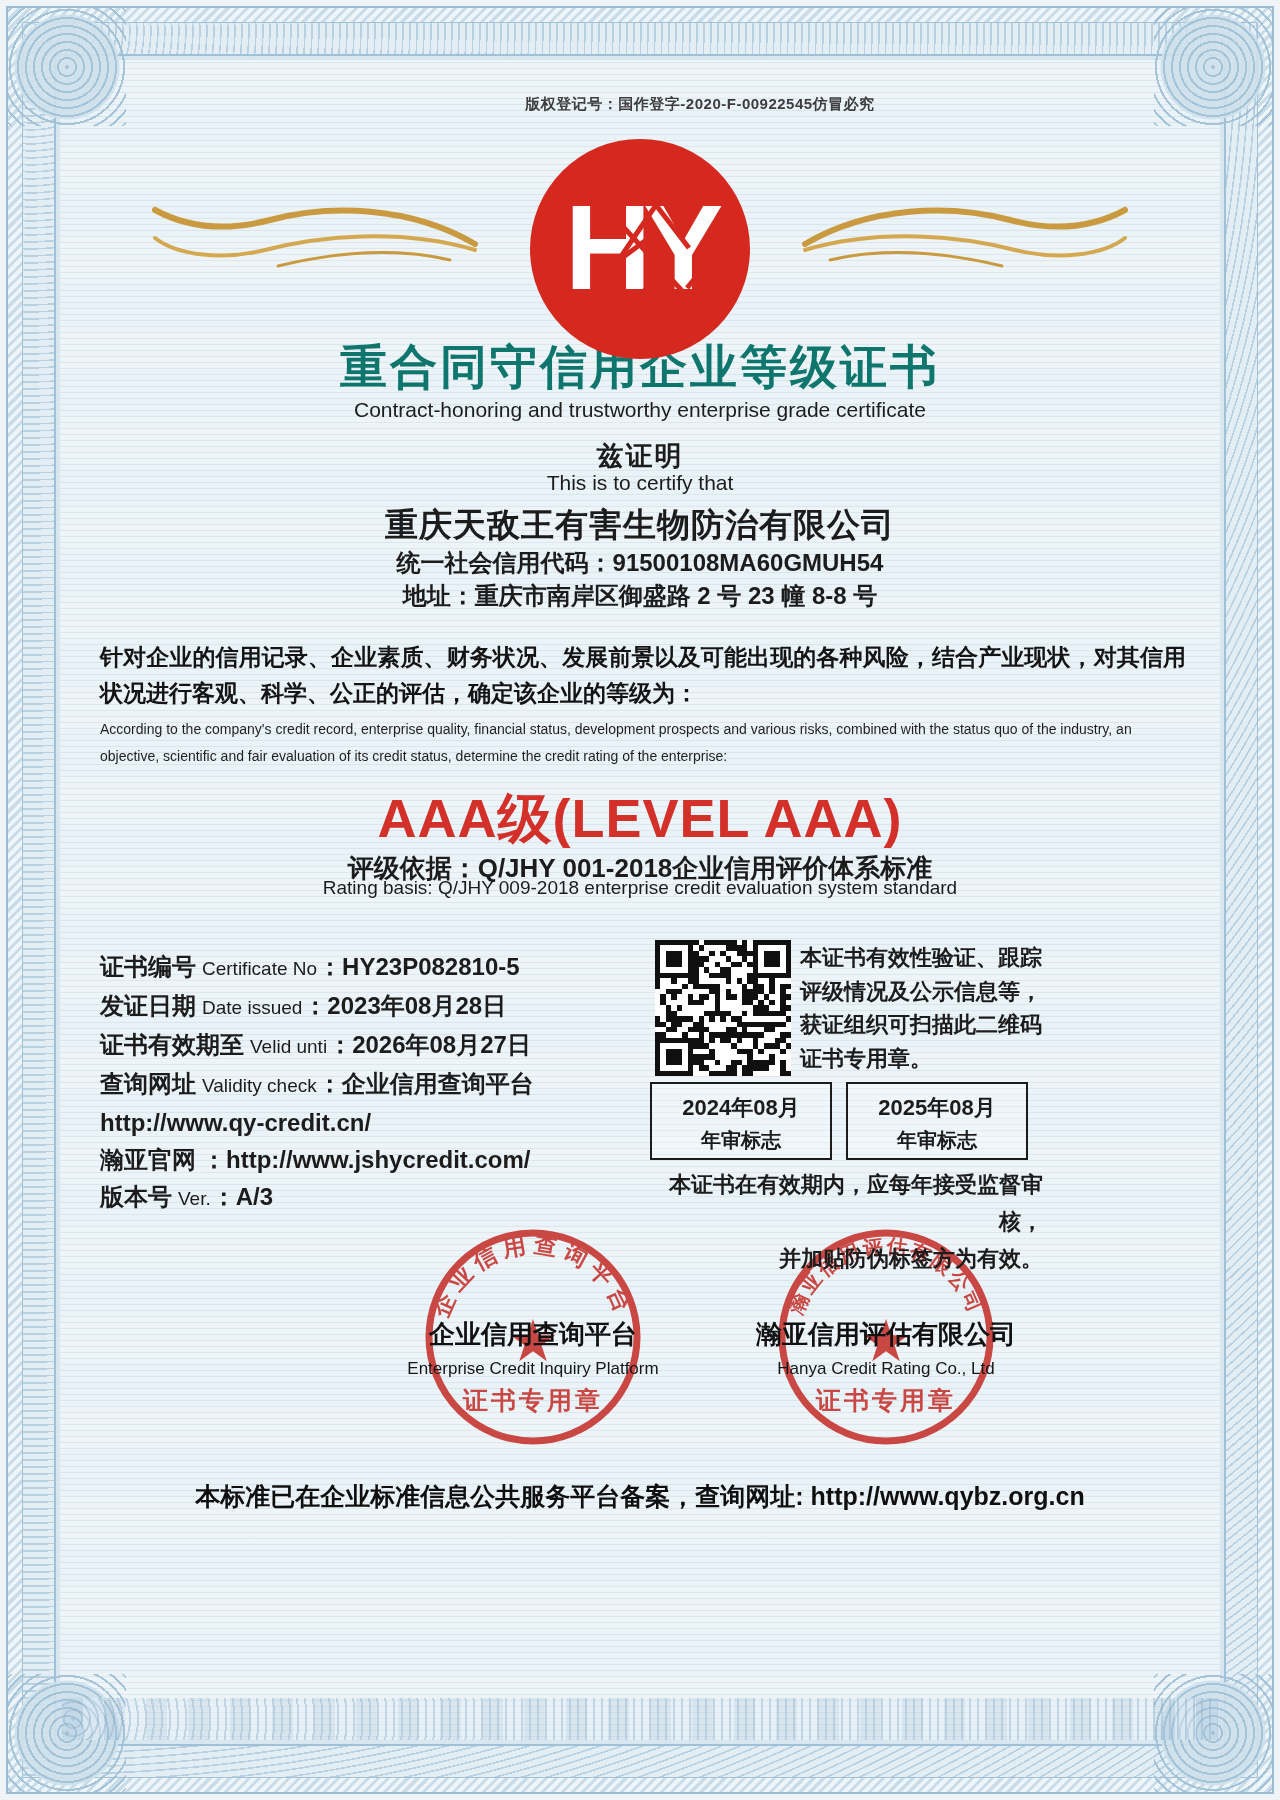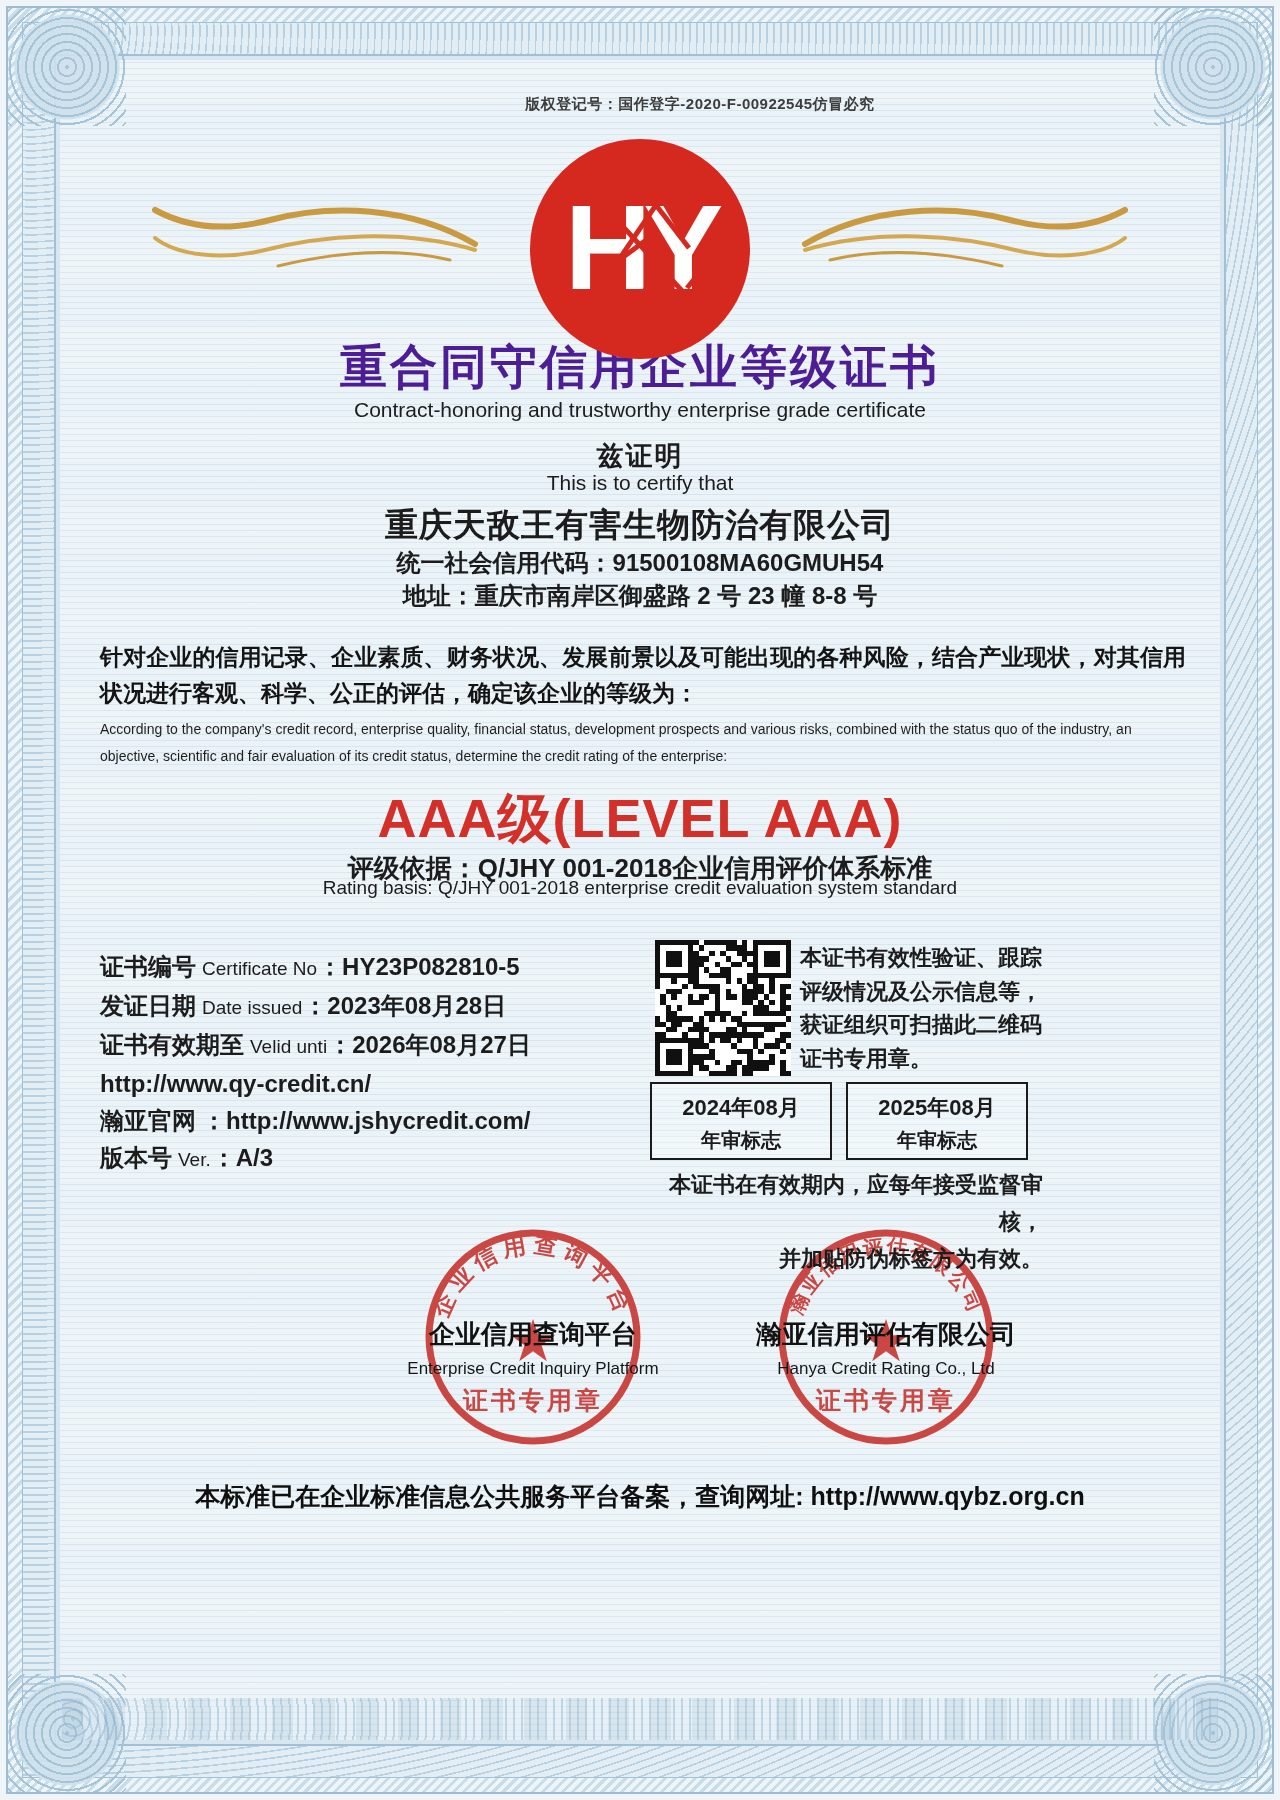--- a/index.html
+++ b/index.html
@@ -40,21 +40,21 @@
       repeating-radial-gradient(circle at 11px 21px,rgba(139,173,199,.55) 0 2px,rgba(0,0,0,0) 2px 8px),
       repeating-linear-gradient(90deg,rgba(160,192,214,.35) 0 21px,rgba(226,239,247,.6) 21px 42px);
   }
   
   .abs{position:absolute;left:0;right:0;text-align:center;z-index:3;}
   .copyright{top:95px;font-size:15px;font-weight:600;color:#3d3d3d;padding-left:120px;letter-spacing:.5px;}
   .logo{position:absolute;left:527px;top:136px;width:226px;height:226px;z-index:4;}
   .flourish{position:absolute;top:196px;width:330px;height:96px;z-index:2;}
   .flourish.left{left:150px;transform:scaleX(-1);}
   .flourish.right{right:150px;}
-  .title-cn{top:336px;font-size:47px;font-weight:700;letter-spacing:3px;color:#4c1d95;}
+  .title-cn{top:336px;font-size:47px;font-weight:700;letter-spacing:3px;color:#0f766e;}
   .title-en{top:398px;font-size:21px;color:#1d1d1d;}
   .certify-cn{top:438px;font-size:27px;font-weight:600;letter-spacing:2px;}
   .certify-en{top:471px;font-size:21px;}
   .company{top:503px;font-size:33px;font-weight:800;letter-spacing:1px;}
   .credit-code{top:547px;font-size:24px;font-weight:600;}
   .address{top:580px;font-size:24px;font-weight:600;}
   .bodyblock{position:absolute;left:100px;width:1086px;top:639px;z-index:3;text-align:left;}
   .body-cn{font-size:23px;font-weight:600;line-height:36px;color:#141414;text-align:justify;}
   .body-en{margin-top:5px;font-size:14px;line-height:27px;color:#1f1f1f;text-align:left;}
   .rating{top:783px;font-size:54px;font-weight:800;color:#d23029;letter-spacing:1px;}
@@ -143,26 +143,27 @@
   <div class="abs company">重庆天敌王有害生物防治有限公司</div>
   <div class="abs credit-code">统一社会信用代码：91500108MA60GMUH54</div>
   <div class="abs address">地址：重庆市南岸区御盛路 2 号 23 幢 8-8 号</div>
 
   <div class="bodyblock">
     <div class="body-cn">针对企业的信用记录、企业素质、财务状况、发展前景以及可能出现的各种风险，结合产业现状，对其信用状况进行客观、科学、公正的评估，确定该企业的等级为：</div>
     <div class="body-en">According to the company's credit record, enterprise quality, financial status, development prospects and various risks, combined with the status quo of the industry, an objective, scientific and fair evaluation of its credit status, determine the credit rating of the enterprise:</div>
   </div>
   <div class="abs rating">AAA级(LEVEL AAA)</div>
   <div class="abs basis-cn">评级依据：Q/JHY 001-2018企业信用评价体系标准</div>
-  <div class="abs basis-en">Rating basis: Q/JHY 001-2018 enterprise credit evaluation system standard</div>
+  <div class="abs basis-en">Rating basis: Q/JHY 009-2018 enterprise credit evaluation system standard</div>
 
   <div class="details">
     <div class="detail-row"><span class="dl-cn">证书编号</span><span class="dl-en">Certificate No</span><span>：</span><span>HY23P082810-5</span></div>
     <div class="detail-row"><span class="dl-cn">发证日期</span><span class="dl-en">Date issued</span><span>：</span><span>2023年08月28日</span></div>
     <div class="detail-row"><span class="dl-cn">证书有效期至</span><span class="dl-en">Velid unti</span><span>：</span><span>2026年08月27日</span></div>
+    <div class="detail-row"><span class="dl-cn">查询网址</span><span class="dl-en">Validity check</span><span>：</span><span>企业信用查询平台</span></div>
     <div class="detail-row"><span>http://www.qy-credit.cn/</span></div>
     <div class="detail-row"><span class="dl-cn">瀚亚官网</span><span>：</span><span>http://www.jshycredit.com/</span></div>
     <div class="detail-row"><span class="dl-cn">版本号</span><span class="dl-en">Ver.</span><span>：</span><span>A/3</span></div>
   </div>
 
   <div class="qr">
       <div class="qm" style="left: 0px; top: 0px; width: 5.44px; height: 5.44px;"></div>
       <div class="qm" style="left: 5.44px; top: 0px; width: 5.44px; height: 5.44px;"></div>
       <div class="qm" style="left: 10.88px; top: 0px; width: 5.44px; height: 5.44px;"></div>
       <div class="qm" style="left: 16.32px; top: 0px; width: 5.44px; height: 5.44px;"></div>

